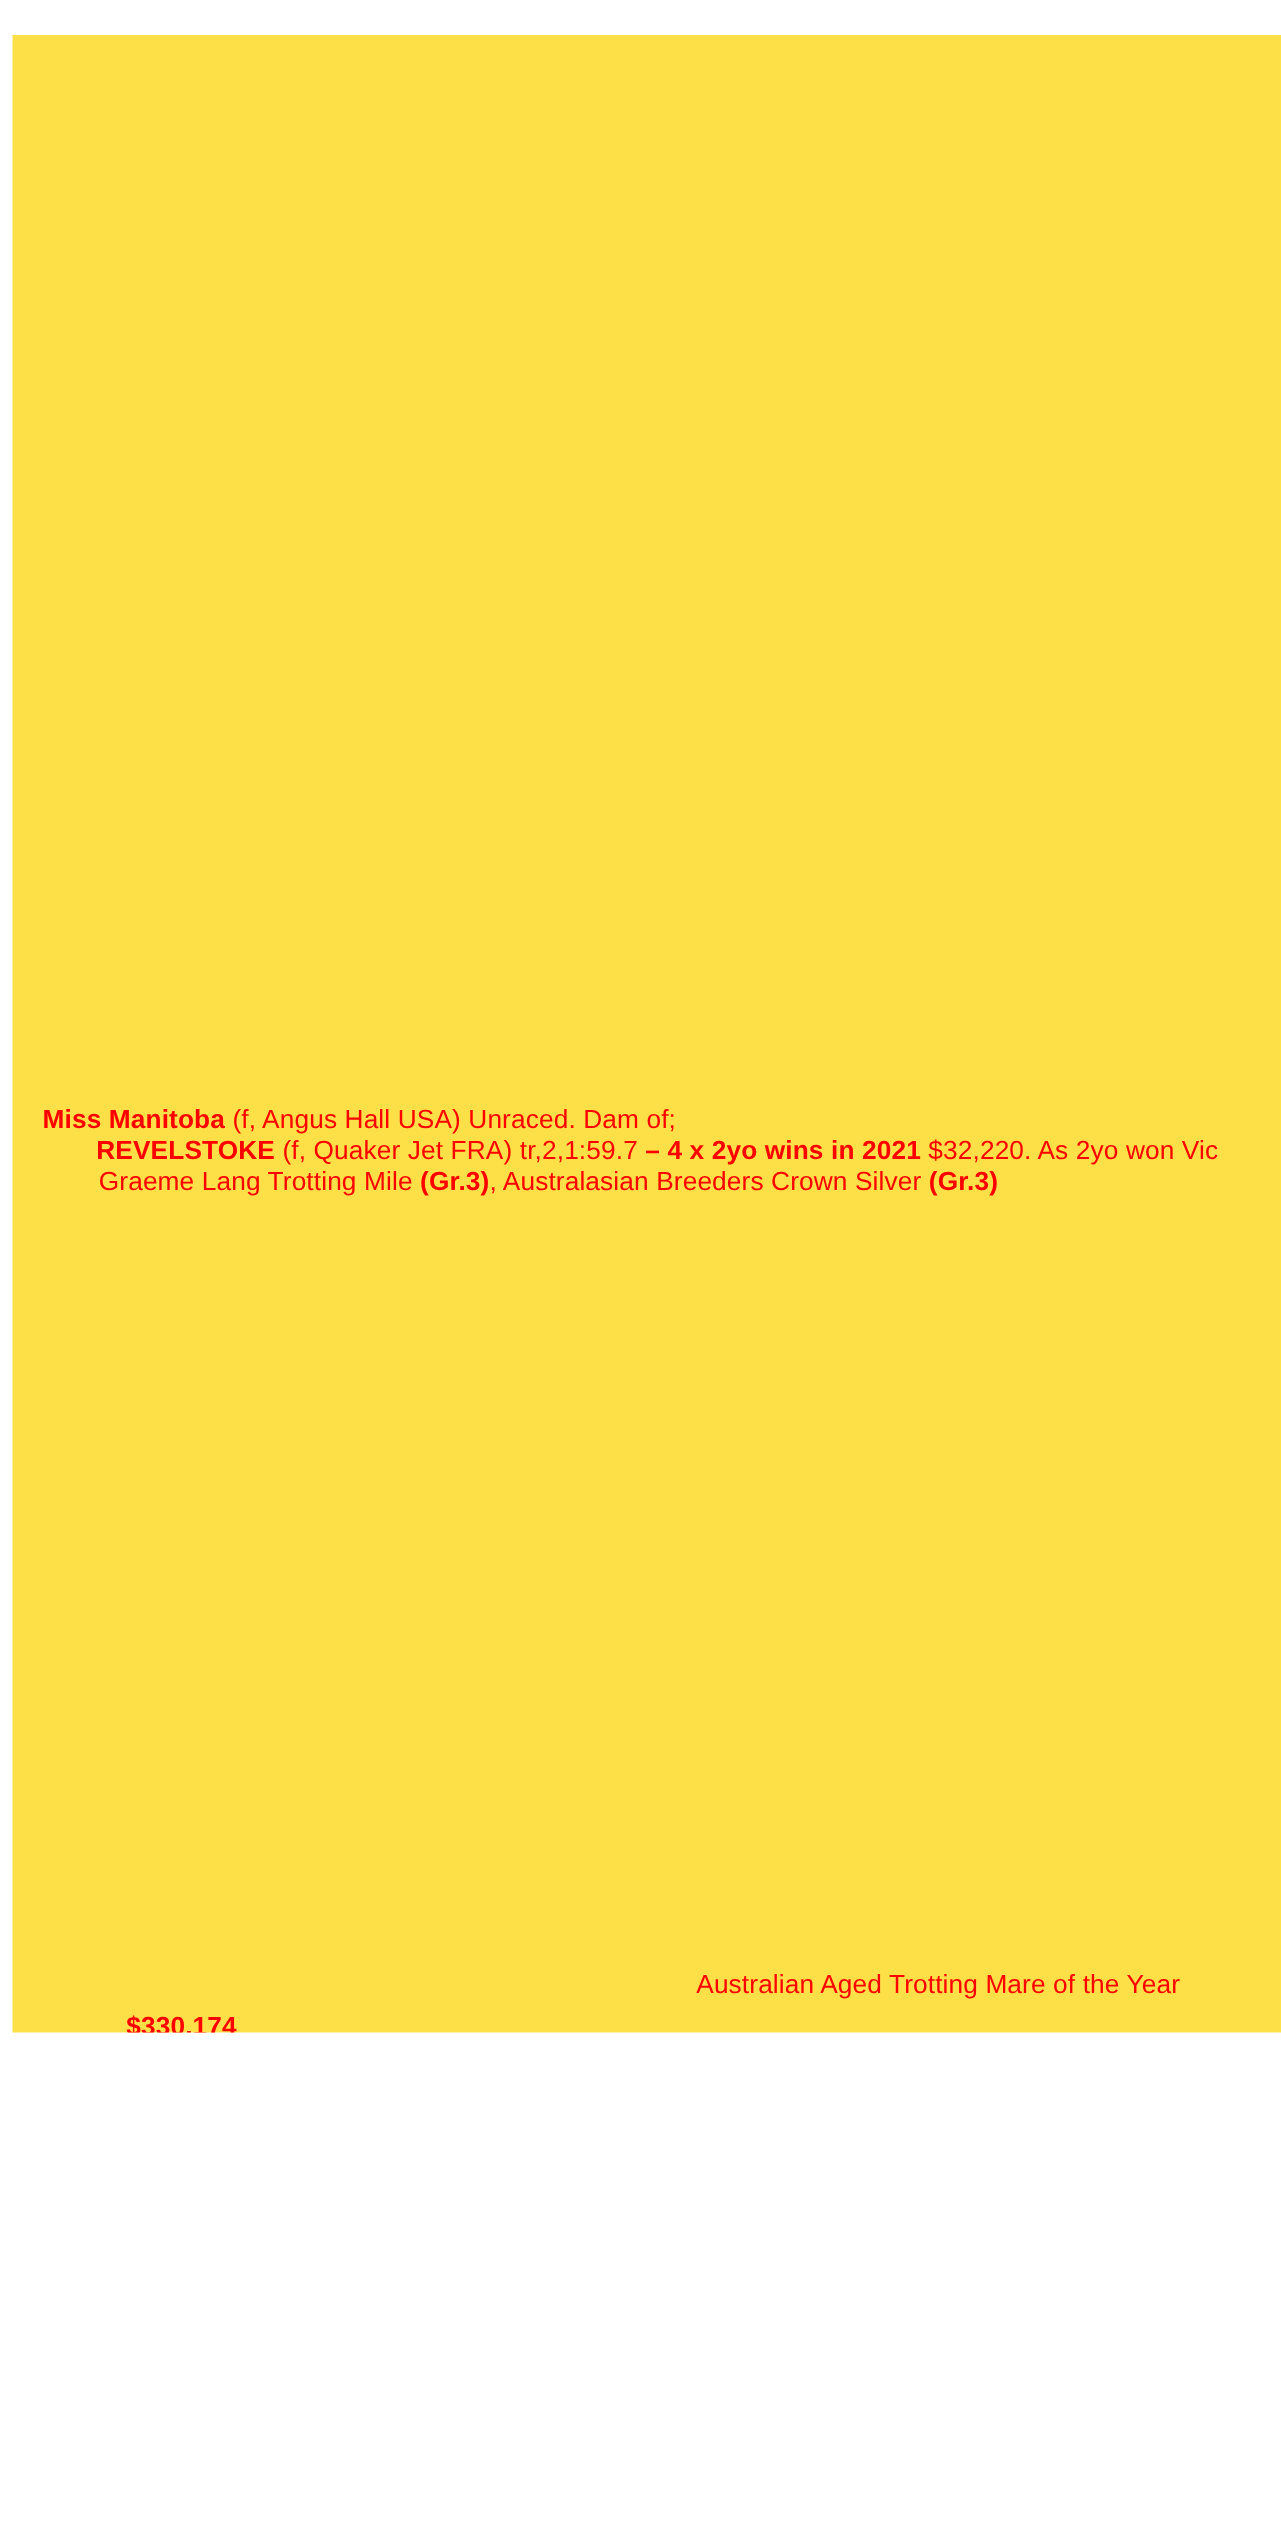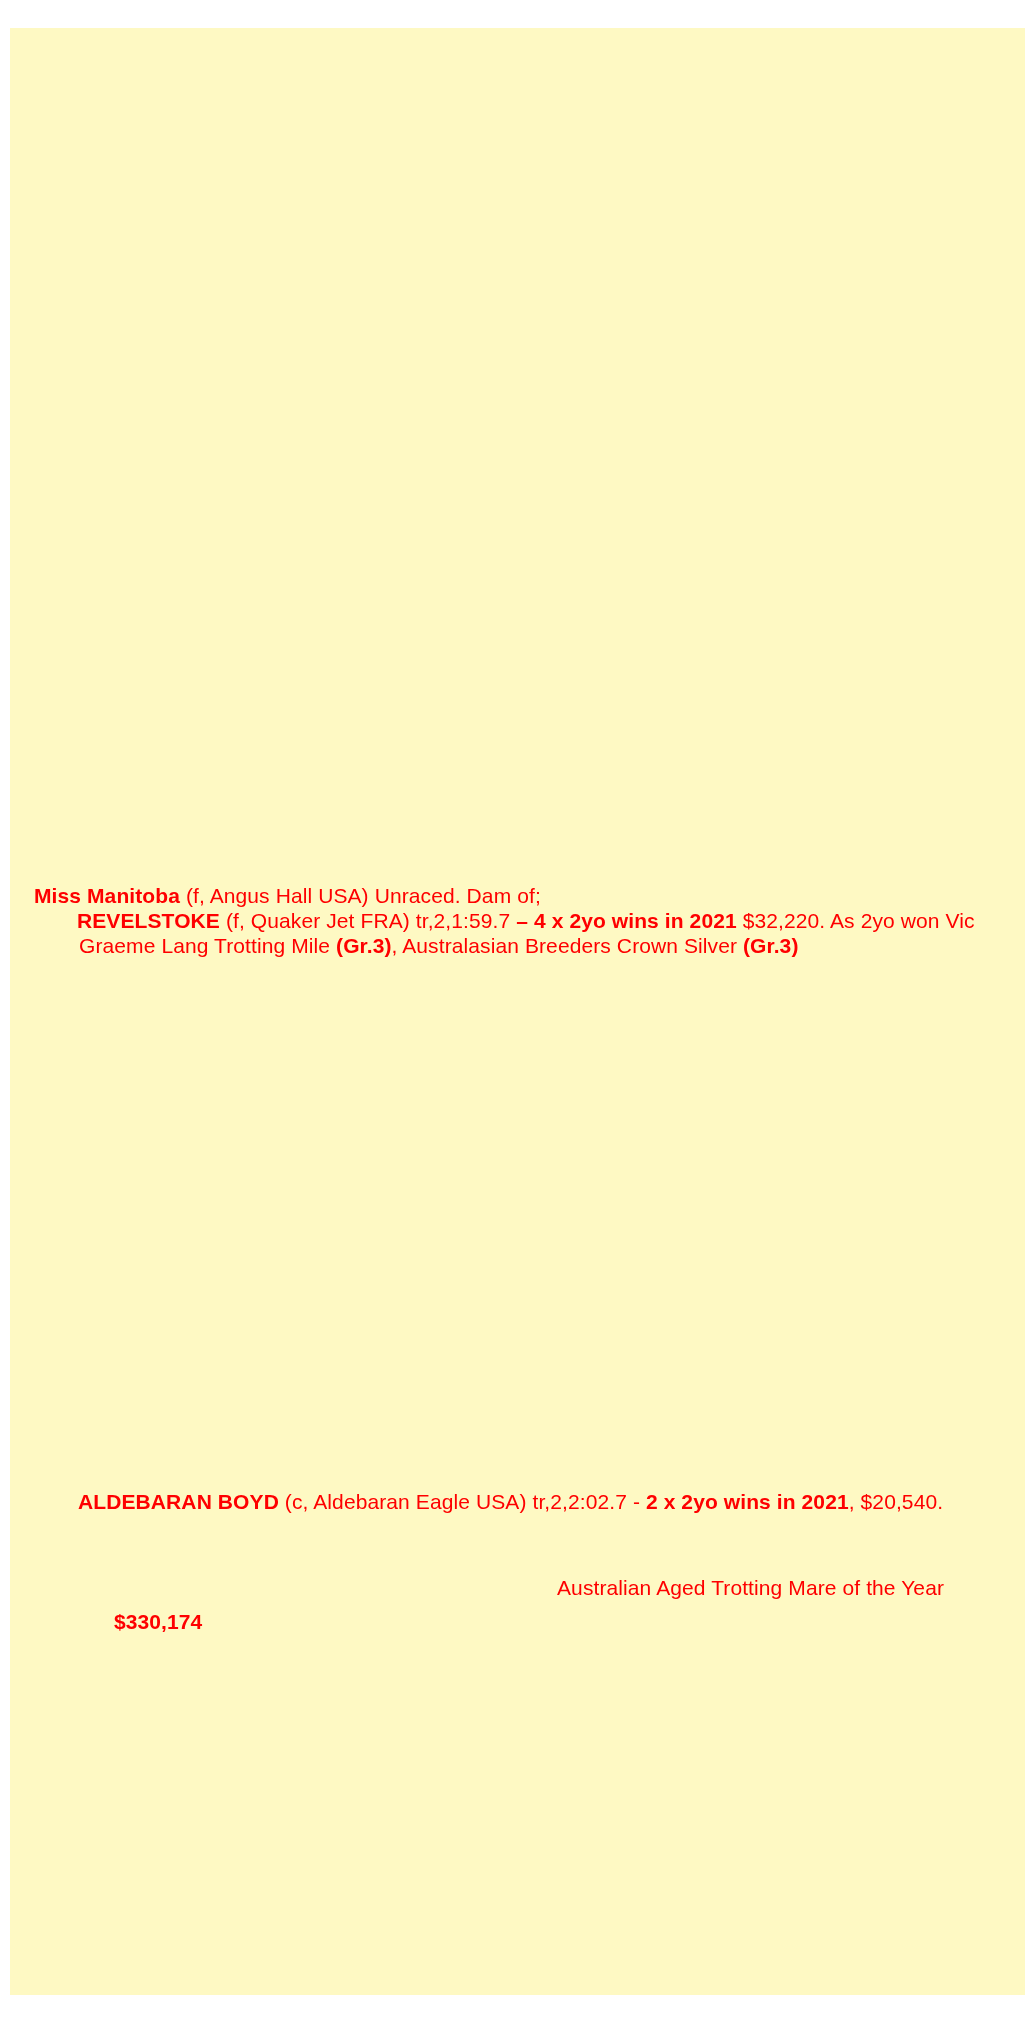--- a/index.html
+++ b/index.html
@@ -9,53 +9,52 @@
     width: 1025px;
     height: 2028px;
     position: relative;
     font-family: "Liberation Sans", sans-serif;
   }
   .sheet {
     position: absolute;
     left: 10px;
     top: 28px;
     width: 1015px;
-    height: 1967px;
-    background: #fef9c3;
+    height: 1598px;
+    background: #fde047;
     overflow: hidden;
   }
   .tline {
     position: absolute;
     white-space: pre;
     font-size: 21px;
     line-height: 1;
     color: #fe0000;
     letter-spacing: 0.1px;
   }
   .tline .b { font-weight: 700; }
   
   .dam-l1   { left: 24px;  top: 857px;  }
   .dam-l2   { left: 47px;  top: 882px; margin-left: 20px;  }
   .dam-l3   { left: 69px;  top: 907px;  }
   .colt-l1  { left: 68px;  top: 1463px; }
   .colt-l2  { left: 91px;  top: 1488px; }
-  .earnings { left: 104px;  top: 1583px; font-weight: 700; }
+  .earnings { left: 91px;  top: 1583px; font-weight: 700; }
   .award    { left: 547px; top: 1549px; }
 </style>
 </head>
 <body>
 
 <div class="sheet">
 
   <div class="tline dam-l1"><span class="b">Miss Manitoba</span><span> (f, Angus Hall USA) Unraced. Dam of;</span></div>
 
   <div class="tline dam-l2"><span class="b">REVELSTOKE</span><span> (f, Quaker Jet FRA) tr,2,1:59.7 </span><span class="b">– 4 x 2yo wins in 2021</span><span> $32,220. As 2yo won Vic</span></div>
 
   <div class="tline dam-l3"><span>Graeme Lang Trotting Mile </span><span class="b">(Gr.3)</span><span>, Australasian Breeders Crown Silver </span><span class="b">(Gr.3)</span></div>
 
-  <div class="tline colt-l1"><span class="b">ALDEBARAN BOYD</span><span> (c, Aldebaran Eagle USA) tr,2,2:02.7 - </span><span class="b">2 x 2yo wins in 2021</span><span>, $20,540.</span></div>
 
 
   <div class="tline earnings">$330,174</div>
 
   <div class="tline award">Australian Aged Trotting Mare of the Year</div>
 
 </div>
 
 </body></html>

